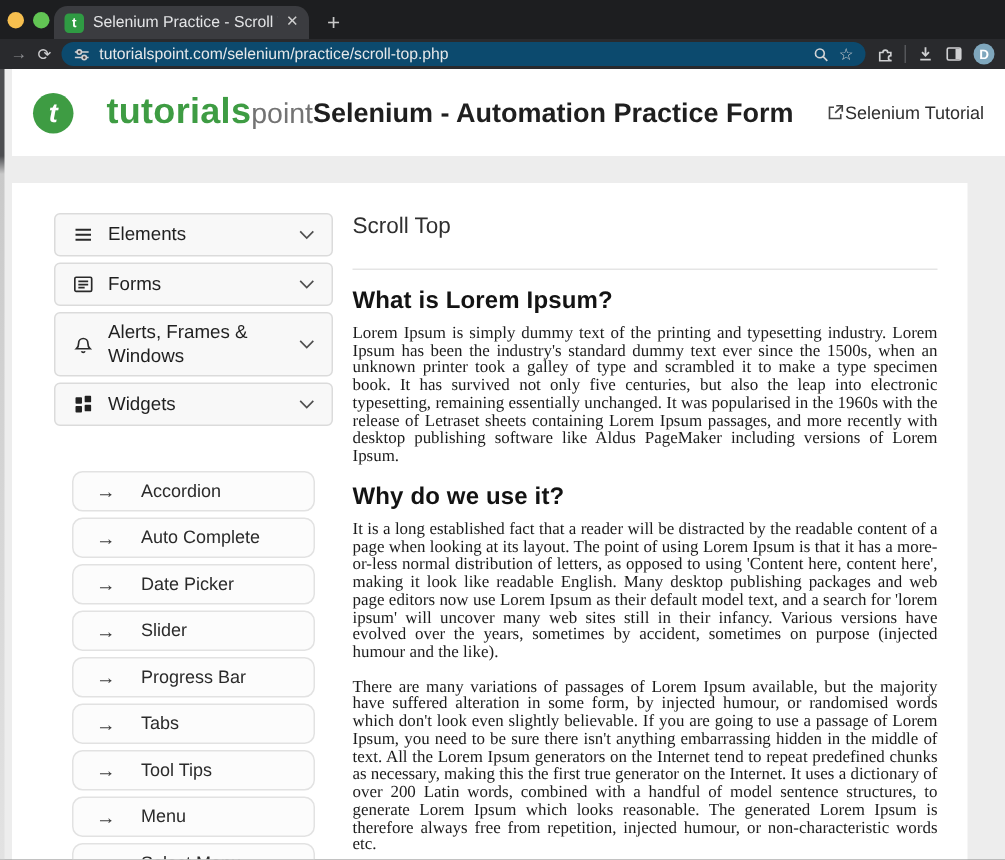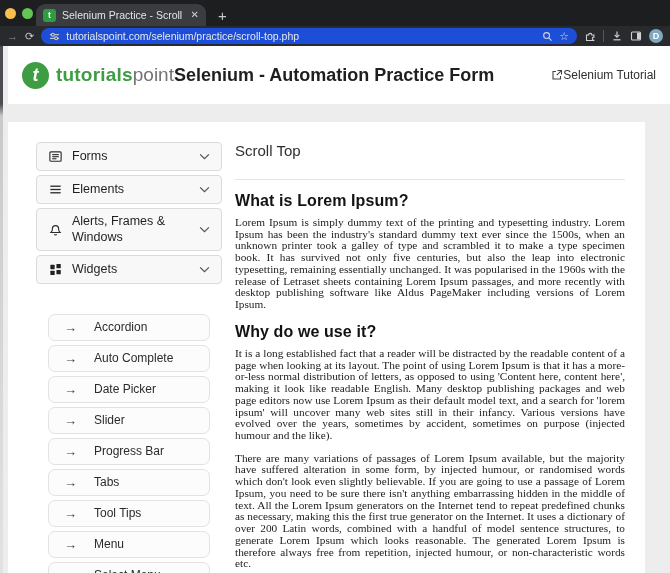--- a/index.html
+++ b/index.html
@@ -16,37 +16,37 @@
   .tab { height:22px; width:170px; margin-left:36px; background:#3b3c40; border-radius:9px 9px 0 0;
          display:flex; align-items:center; padding:0 7px; gap:6px; overflow:hidden; }
   .favicon { flex:0 0 13px; width:13px; height:13px; border-radius:3px; background:#2f9b43;
              color:#fff; font-size:9px; font-weight:bold; text-align:center; line-height:13px; }
   .tab-title { flex:1; color:#e3e4e6; font-size:10.5px; white-space:nowrap; overflow:hidden; }
   .tab-close { color:#cfcfcf; font-size:10px; line-height:1; cursor:default; }
   .new-tab { color:#c9c9c9; font-size:15px; margin-left:12px; align-self:center; margin-top:4px; }
   .toolbar { height:20px; background:#292a2d; display:flex; align-items:center; padding:0 7px; gap:7px; }
   .nav-glyph { color:#8f9093; font-size:11px; }
   .reload { color:#cdcdcf; font-size:11px; }
-  .omnibox { flex:1; height:16px; background:#1d4ed8; border-radius:8px; display:flex; align-items:center;
+  .omnibox { flex:1; height:16px; background:#0c4a6e; border-radius:8px; display:flex; align-items:center;
              padding:0 8px; gap:6px; }
   .url-text { flex:1; color:#e6e8ea; font-size:10.5px; white-space:nowrap; overflow:hidden; }
   .ob-icon { display:flex; align-items:center; }
   .star { color:#d2d3d5; font-size:11px; }
   .chrome-sep { width:1px; height:12px; background:#55565a; }
   .avatar { width:14px; height:14px; border-radius:50%; background:#7fa7bd; color:#fff; font-size:9px;
             font-weight:bold; text-align:center; line-height:14px; }
 
   
   .edge-sliver { position:absolute; left:0; top:46px; width:3px; height:527px;
                  background:linear-gradient(#4c4d50 0 58px, #c9c9c9 70px, #e2e2e2); z-index:5; }
   .site-header { margin-left:8px; height:58px; background:#fff; display:flex; align-items:center; padding:0 14px; }
   .logo { display:flex; align-items:center; gap:7px; }
   .logo-circle { width:27px; height:27px; border-radius:50%; background:#3e9c43; color:#fff;
                  font-size:18px; font-weight:bold; text-align:center; line-height:26px; font-style:italic; }
-  .logo-green { color:#3e9c43; font-weight:bold; font-size:19px; letter-spacing:.2px; }
+  .logo-green { color:#3e9c43; font-weight:bold; font-size:24px; letter-spacing:.2px;margin-left:15px; }
   .logo-dark { color:#737373; font-weight:normal; font-size:19px; }
   .site-title { flex:1; text-align:left; font-size:18px; font-weight:600; color:#1f1f1f; }
   .tutorial-link { display:flex; align-items:center; gap:0; font-size:12px; color:#2f2f2f; cursor:pointer; }
 
   .band { height:18px; }
 
   .card { margin:0 25px 0 8px; height:451px; background:#fff; display:flex; padding:20px 10px 0 28px;
           overflow:hidden; }
 
   
@@ -161,47 +161,47 @@
 
   <div class="band"></div>
 
   <div class="card">
 
     <div class="sidebar">
 
       <div class="acc-card">
         <span>
           <svg width="15" height="15" viewBox="0 0 16 16">
+              <g stroke="#2a2a2a" stroke-width="1.4">
+                <line x1="2.5" y1="4.5" x2="13.5" y2="4.5"></line>
+                <line x1="2.5" y1="8" x2="13.5" y2="8"></line>
+                <line x1="2.5" y1="11.5" x2="13.5" y2="11.5"></line>
+              </g>
+            </svg>
+        </span>
+        <span class="acc-label">Elements</span>
+        <span class="chevron">
+          <svg width="11" height="7" viewBox="0 0 12 8">
+              <polyline points="1,1.5 6,6.5 11,1.5" fill="none" stroke="#4f4f4f" stroke-width="1.3"></polyline>
+            </svg>
+        </span>
+      </div>
+
+      <div class="acc-card">
+        <span>
+          <svg width="15" height="15" viewBox="0 0 16 16">
               <g fill="none" stroke="#2a2a2a" stroke-width="1.2">
                 <rect x="2" y="3" width="12" height="10" rx="1"></rect>
                 <line x1="4.5" y1="6" x2="11.5" y2="6"></line>
                 <line x1="4.5" y1="8.2" x2="11.5" y2="8.2"></line>
                 <line x1="4.5" y1="10.4" x2="9" y2="10.4"></line>
               </g>
             </svg>
         </span>
         <span class="acc-label">Forms</span>
-        <span class="chevron">
-          <svg width="11" height="7" viewBox="0 0 12 8">
-              <polyline points="1,1.5 6,6.5 11,1.5" fill="none" stroke="#4f4f4f" stroke-width="1.3"></polyline>
-            </svg>
-        </span>
-      </div>
-
-      <div class="acc-card">
-        <span>
-          <svg width="15" height="15" viewBox="0 0 16 16">
-              <g stroke="#2a2a2a" stroke-width="1.4">
-                <line x1="2.5" y1="4.5" x2="13.5" y2="4.5"></line>
-                <line x1="2.5" y1="8" x2="13.5" y2="8"></line>
-                <line x1="2.5" y1="11.5" x2="13.5" y2="11.5"></line>
-              </g>
-            </svg>
-        </span>
-        <span class="acc-label">Elements</span>
         <span class="chevron">
           <svg width="11" height="7" viewBox="0 0 12 8">
               <polyline points="1,1.5 6,6.5 11,1.5" fill="none" stroke="#4f4f4f" stroke-width="1.3"></polyline>
             </svg>
         </span>
       </div>
 
       <div class="acc-card tall">
         <span>
           <svg width="15" height="15" viewBox="0 0 16 16">

